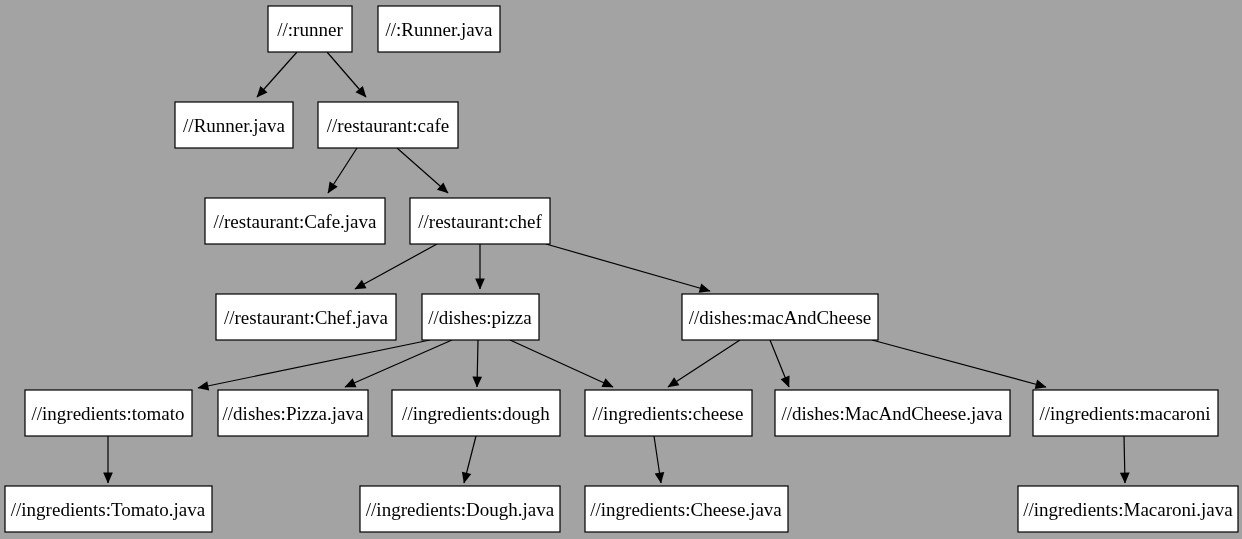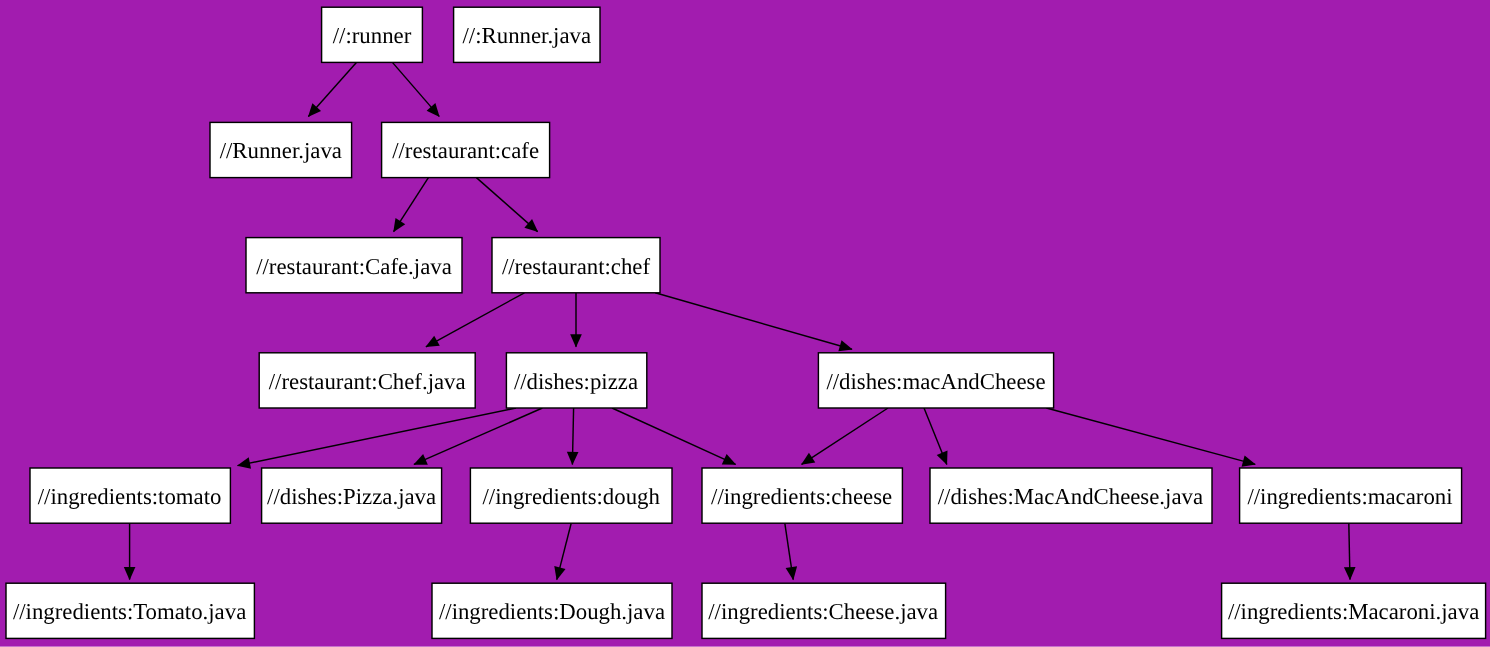--- a/index.html
+++ b/index.html
@@ -4,21 +4,21 @@
 <style>
   html, body {
     margin: 0;
     padding: 0;
     background: #ffffff;
   }
   .canvas {
     position: relative;
     width: 1242px;
     height: 539px;
-    background: #a21caf;
+    background: #a3a3a3;
     font-family: "Liberation Serif", "DejaVu Serif", serif;
   }
   svg { display: block; }
   .edge {
     stroke: #000000;
     stroke-width: 1.2;
     fill: none;
   }
   .node-box {
     fill: #ffffff;

